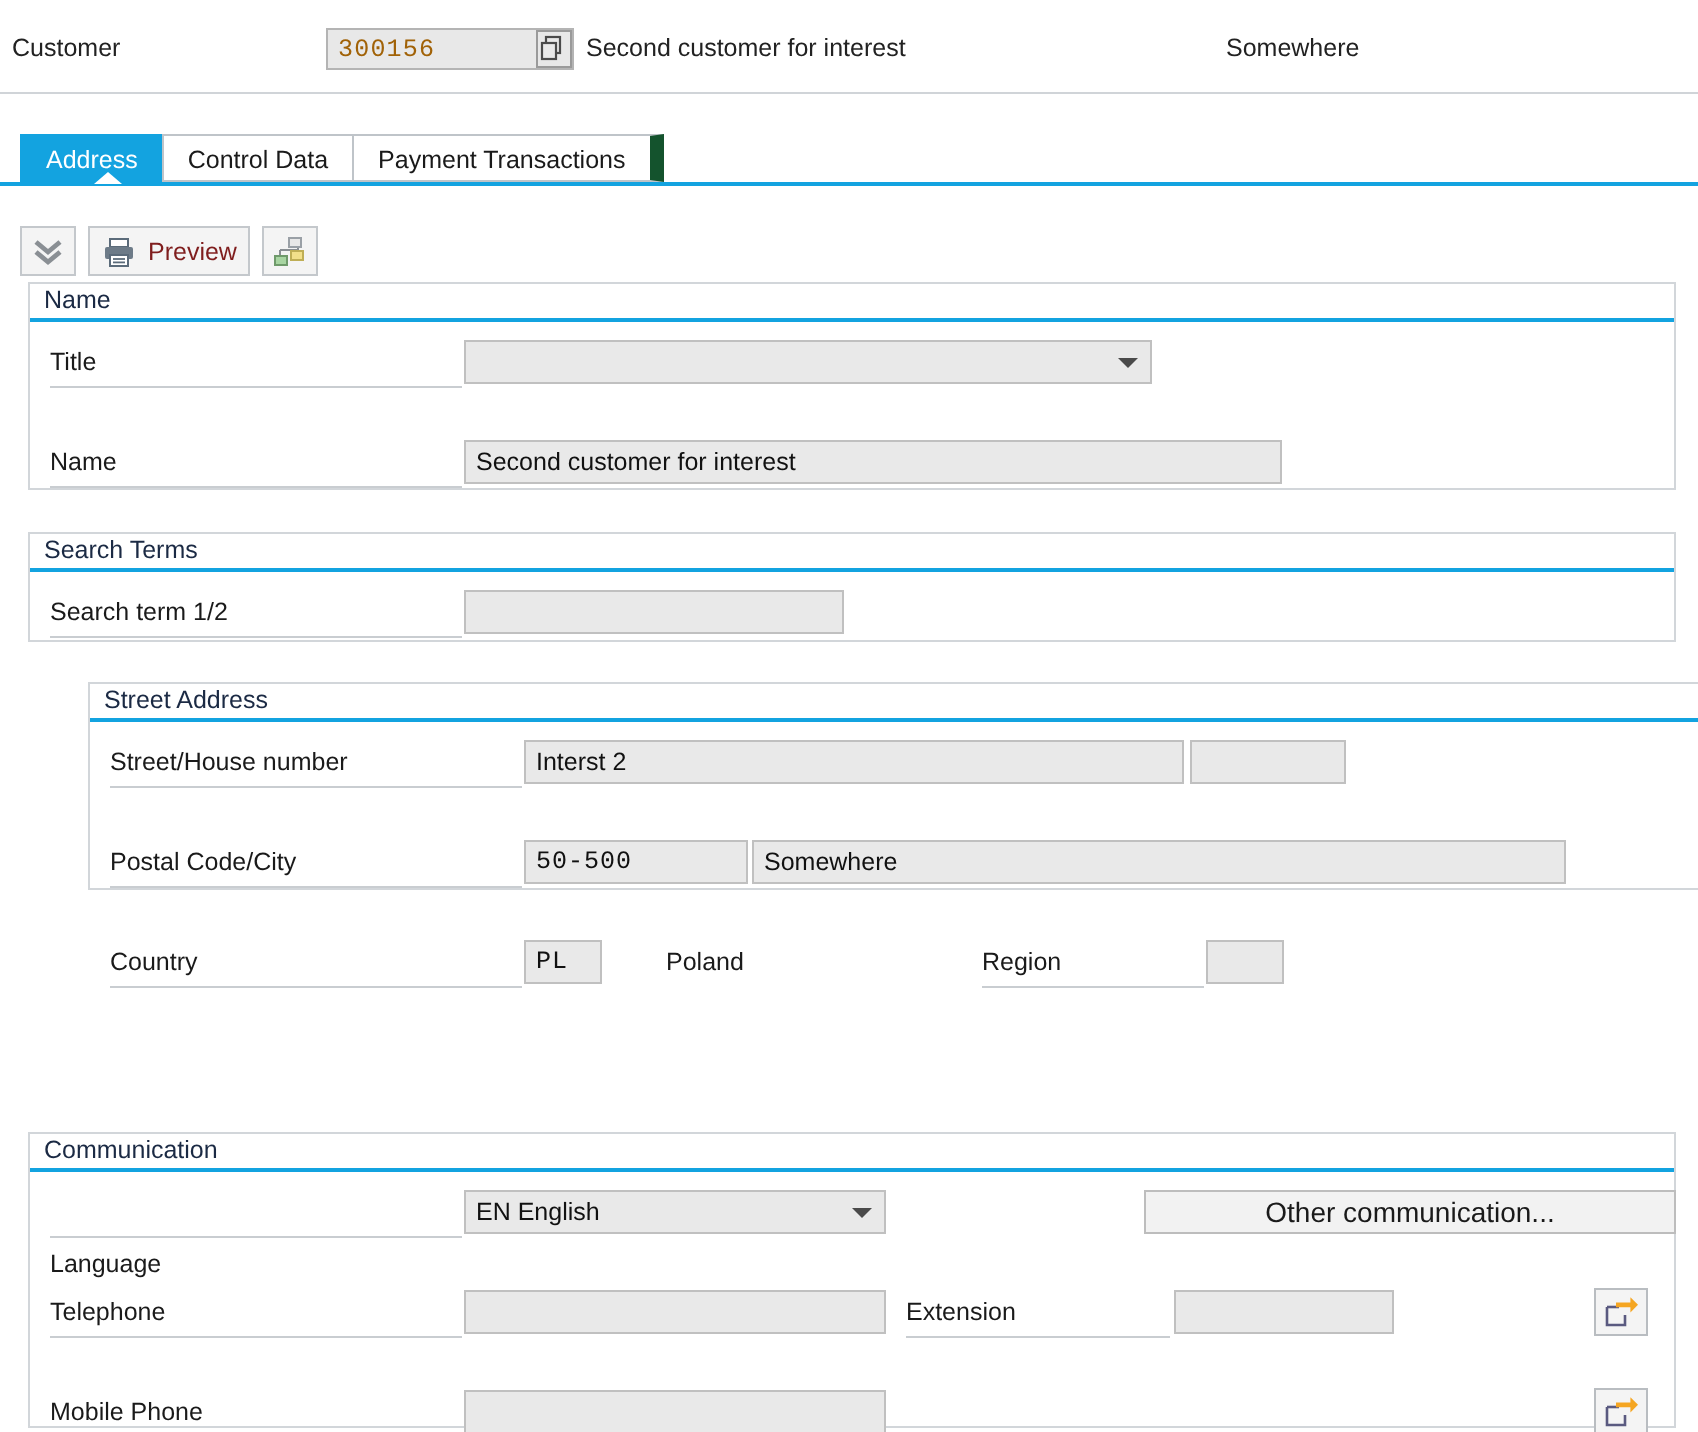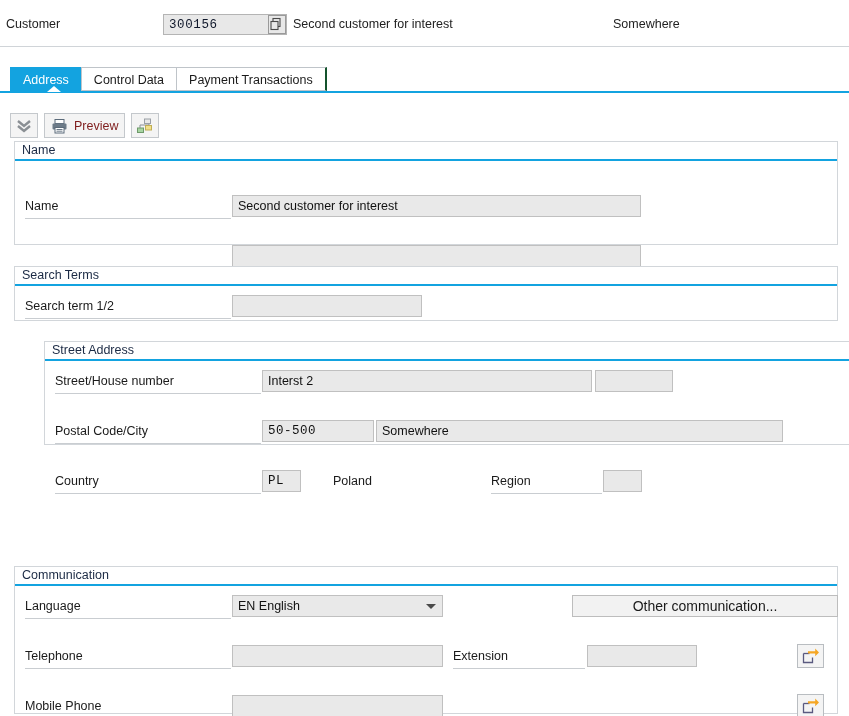--- a/index.html
+++ b/index.html
@@ -45,21 +45,21 @@
     background: #e8e8e8;
     border: 1px solid #b4b4b4;
     box-sizing: border-box;
   }
   .hdr-field-val {
     position: absolute;
     left: 5px; top: 3px;
     font-family: "Liberation Mono", monospace;
     font-size: 12.5px;
     letter-spacing: 0.6px;
-    color: #0f172a;
+    color: #a16207;
   }
   .hdr-vh-btn {
     position: absolute;
     right: 0px; top: 0px;
     width: 18px;
     height: 19px;
     background: #e8e8e8;
     border: 1px solid #9a9a9a;
     box-sizing: border-box;
   }
@@ -91,21 +91,21 @@
     line-height: 24px;
     padding: 0 12px;
     font-size: 12.5px;
     background: #ffffff;
     border: 1px solid #bfc4c9;
     border-right: none;
     color: #1a1a1a;
     box-sizing: border-box;
     white-space: nowrap;
   }
-  .tab:last-child { border-right: 2px solid #14532d; }
+  .tab:last-child { border-right: 7px solid #14532d; }
   .tab.active {
     background: #13a3e0;
     border-color: #13a3e0;
     color: #ffffff;
   }
   .tab-underline {
     position: absolute;
     left: 0; top: 45px;
     width: 849px;
     height: 2px;
@@ -320,20 +320,28 @@
         <rect x="1.5" y="11" width="6" height="4.5" fill="#a8d5a2" stroke="#6f9a6b" stroke-width="1"></rect>
         <rect x="9.5" y="8.5" width="6" height="4.5" fill="#f2e08a" stroke="#bfae55" stroke-width="1"></rect>
       </svg>
     </div>
   </div>
 
   <div class="panel" style="top:141px; height:104px;">
     <div class="panel-title">Name</div>
     <div class="panel-rule"></div>
     <div class="panel-body" style="height:84px;">
+      <div class="row" style="top:8px;">
+        <span class="rlabel" style="left:10px;">Title</span>
+        <div class="uline" style="left:10px; top:24px; width:206px;"></div>
+        <div class="cbo" style="left:217px; top:1px; width:344px;">
+          <span class="txt"></span>
+          <span class="arw"></span>
+        </div>
+      </div>
       <div class="row" style="top:33px;">
         <span class="rlabel" style="left:10px;">Name</span>
         <div class="uline" style="left:10px; top:24px; width:206px;"></div>
         <div class="inp" style="left:217px; top:1px; width:409px;">
           <span class="txt">Second customer for interest</span>
         </div>
       </div>
       <div class="row" style="top:58px;">
         <div class="uline" style="left:10px; top:24px; width:206px;"></div>
         <div class="inp" style="left:217px; top:1px; width:409px;">
@@ -397,21 +405,21 @@
     </div>
   </div>
 
 
   <div class="panel" style="top:566px; height:148px;">
     <div class="panel-title">Communication</div>
     <div class="panel-rule"></div>
     <div class="panel-body" style="height:128px;">
 
       <div class="row" style="top:8px;">
-        <span class="rlabel" style="left:10px;">Language</span>
+        <span class="rlabel" style="left:10px;margin-top:26px;">Language</span>
         <div class="uline" style="left:10px; top:24px; width:206px;"></div>
         <div class="cbo" style="left:217px; top:1px; width:211px;">
           <span class="txt">EN English</span>
           <span class="arw"></span>
         </div>
         <div class="pushbtn" style="left:557px; top:1px; width:266px;">Other communication...</div>
       </div>
 
       <div class="row" style="top:33px;">
         <span class="rlabel" style="left:10px;">Telephone</span>

